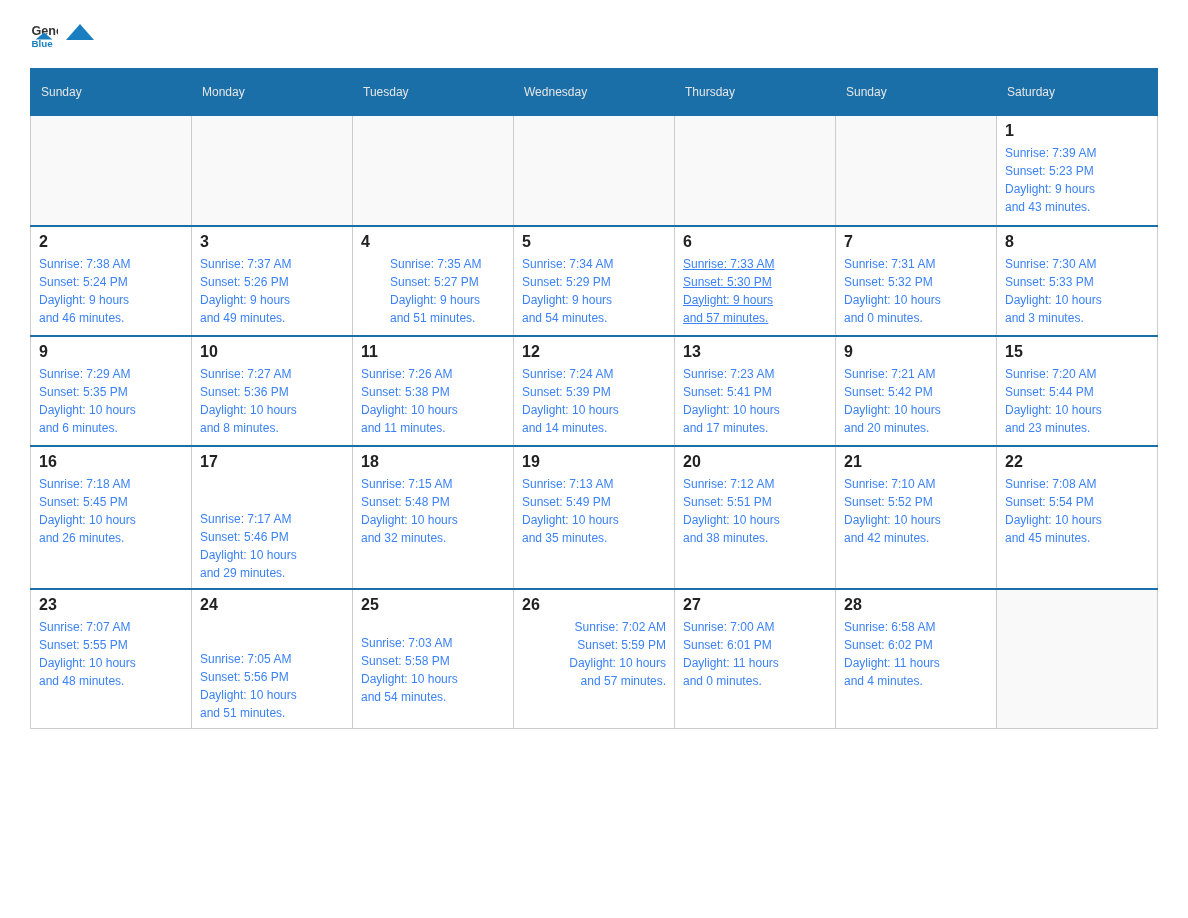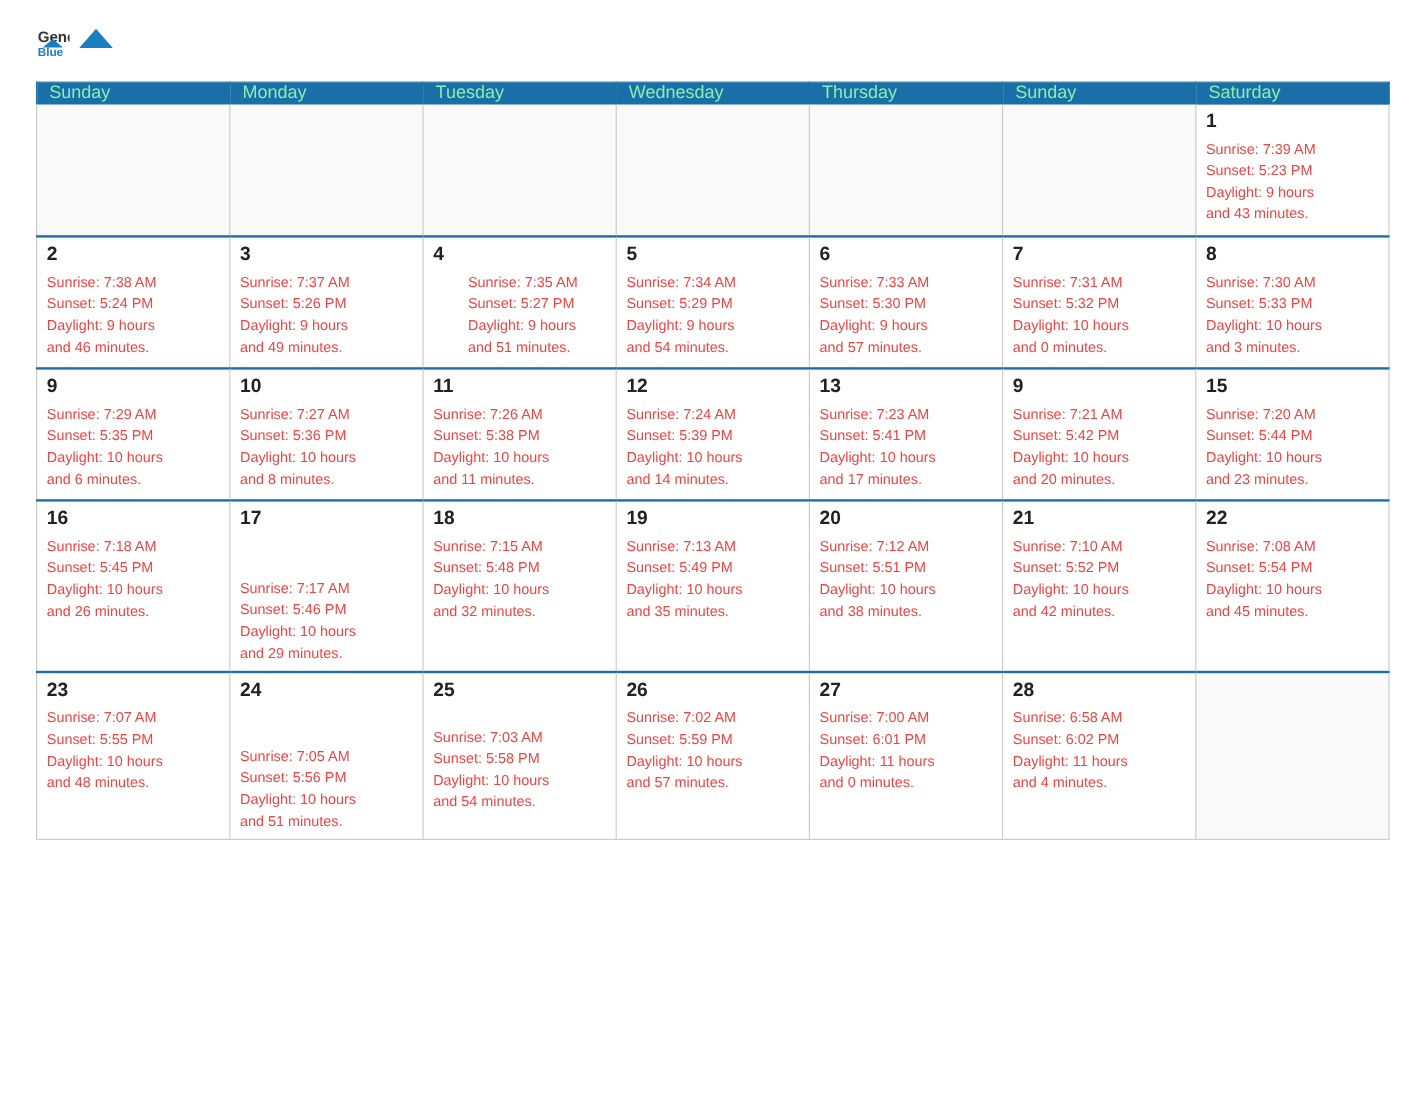--- a/index.html
+++ b/index.html
@@ -49,44 +49,44 @@
       color: #444;
       margin-top: 4px;
     }
     .calendar {
       width: 100%;
       border-collapse: collapse;
       border: 1px solid #ccc;
     }
     .calendar th {
       background-color: #1a6fa8;
-      color: #86efac;
-      font-size: 15px;
+      color: #e5e5e5;
+      font-size: 12px;
       font-weight: normal;
-      padding: 0 10px;
+      padding: 16px 10px;
       text-align: left;
       border: 1px solid #1a6fa8;
     }
     .calendar td {
       border: 1px solid #ccc;
       vertical-align: top;
       padding: 6px 8px;
       width: 14.28%;
       height: 110px;
     }
     .day-number {
       font-size: 16px;
       font-weight: bold;
       color: #222;
       display: block;
       margin-bottom: 4px;
     }
     .day-info {
       font-size: 12px;
-      color: #ef4444;
+      color: #3b82f6;
       line-height: 1.5;
     }
     .empty-cell {
       background: #f9f9f9;
     }
     .week-row td {
       border-top: 2px solid #1a6fa8;
     }
     .week-row:first-of-type td {
       border-top: none;
@@ -172,21 +172,21 @@
         </td>
         <td>
           <span class="day-number">5</span>
           <div class="day-info" style="white-space: pre-line;">Sunrise: 7:34 AM
 Sunset: 5:29 PM
 Daylight: 9 hours
 and 54 minutes.</div>
         </td>
         <td>
           <span class="day-number">6</span>
-          <div class="day-info" style="white-space: pre-line;">Sunrise: 7:33 AM
+          <div class="day-info" style="white-space: pre-line; text-decoration: underline;">Sunrise: 7:33 AM
 Sunset: 5:30 PM
 Daylight: 9 hours
 and 57 minutes.</div>
         </td>
         <td>
           <span class="day-number">7</span>
           <div class="day-info" style="white-space: pre-line;">Sunrise: 7:31 AM
 Sunset: 5:32 PM
 Daylight: 10 hours
 and 0 minutes.</div>
@@ -318,21 +318,21 @@
         </td>
         <td>
           <span class="day-number">25</span>
           <div class="day-info" style="white-space: pre-line; margin-top: 20px;">Sunrise: 7:03 AM
 Sunset: 5:58 PM
 Daylight: 10 hours
 and 54 minutes.</div>
         </td>
         <td>
           <span class="day-number">26</span>
-          <div class="day-info" style="white-space: pre-line;">Sunrise: 7:02 AM
+          <div class="day-info" style="white-space: pre-line; text-align: right;">Sunrise: 7:02 AM
 Sunset: 5:59 PM
 Daylight: 10 hours
 and 57 minutes.</div>
         </td>
         <td>
           <span class="day-number">27</span>
           <div class="day-info" style="white-space: pre-line;">Sunrise: 7:00 AM
 Sunset: 6:01 PM
 Daylight: 11 hours
 and 0 minutes.</div>

